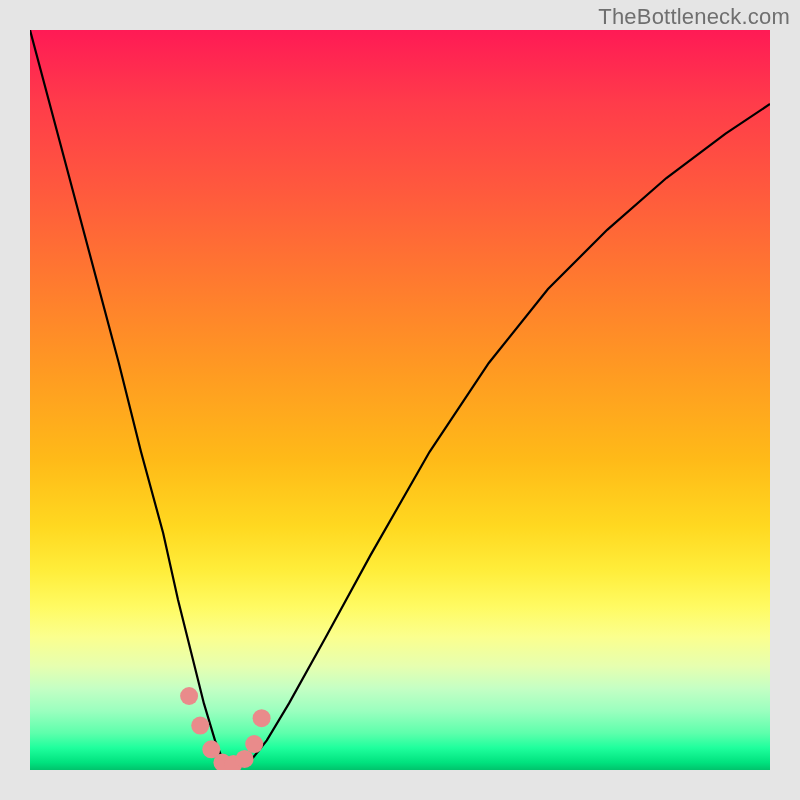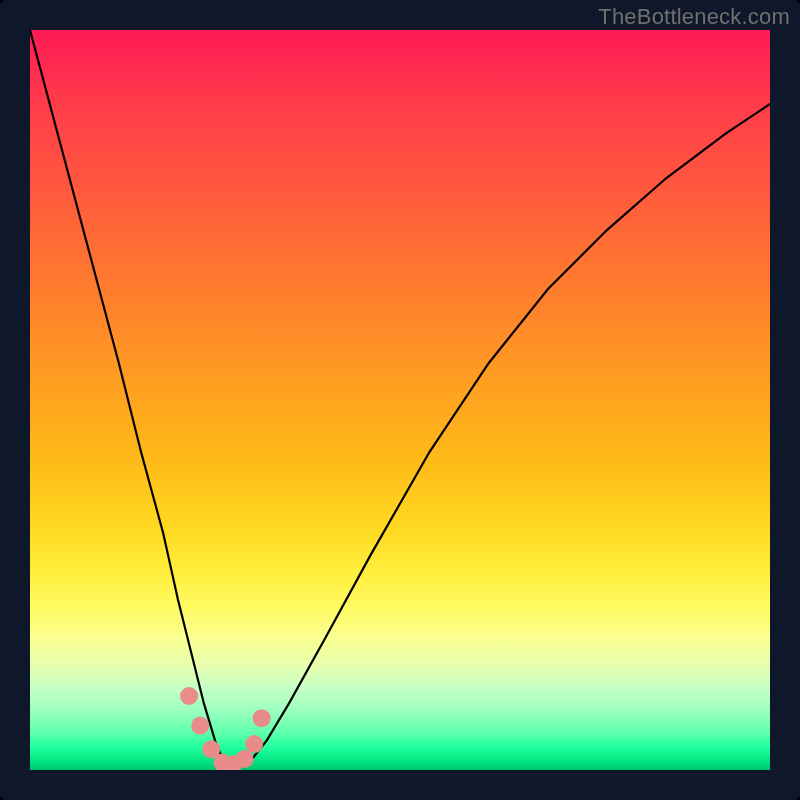--- a/index.html
+++ b/index.html
@@ -10,22 +10,21 @@
     overflow: hidden;
     background: #000;
     font-family: Arial, Helvetica, sans-serif;
   }
   .frame {
     position: absolute;
     left: 0;
     top: 0;
     width: 800px;
     height: 800px;
-    background: #0f172a;
-    border-radius: 6px;
+    background: #e5e5e5;
   }
   .plot {
     position: absolute;
     left: 30px;
     top: 30px;
     width: 740px;
     height: 740px;
     
     background: linear-gradient(to bottom,
       #ff1a55 0%,

